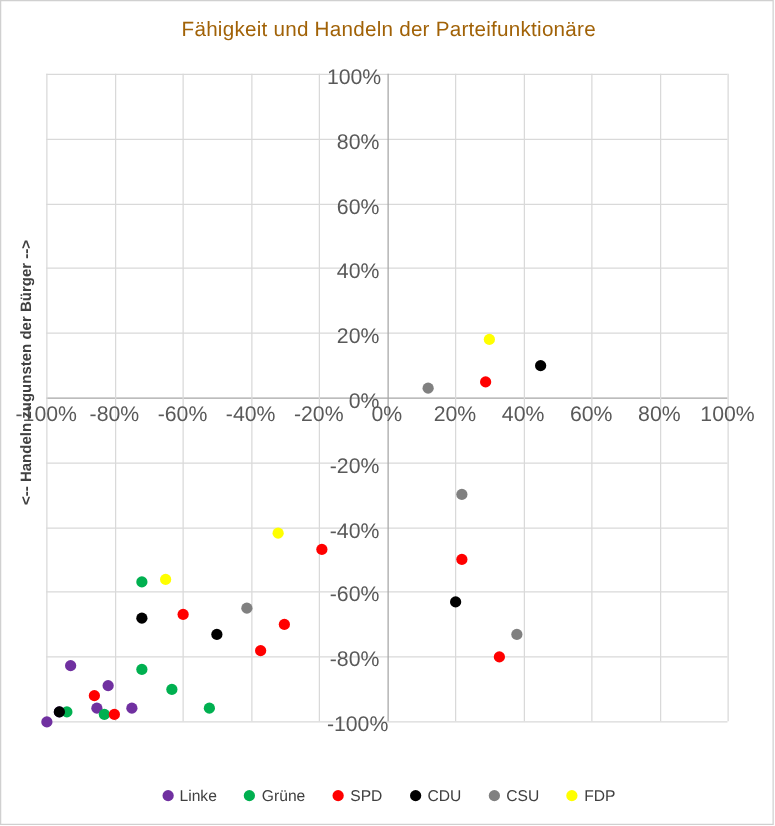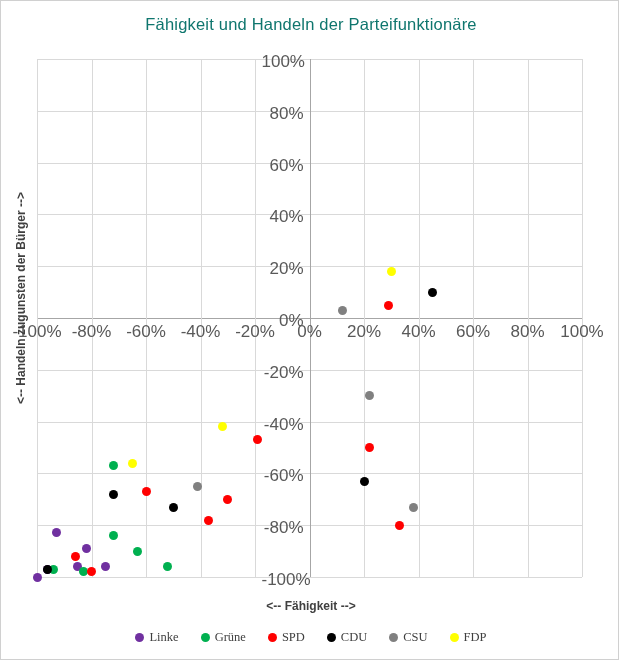--- a/index.html
+++ b/index.html
@@ -24,21 +24,21 @@
     box-sizing: border-box;
     background: #ffffff;
   }
   #chart-title {
     position: absolute;
     left: 0;
     top: 14px;
     width: 620px;
     text-align: center;
     font-size: 16.5px;
-    color: #0f766e;
+    color: #a16207;
     letter-spacing: 0.2px;
   }
   
   #plot {
     position: absolute;
     left: 36px;
     top: 58px;
     width: 545px;
     height: 518px;
   }
@@ -95,21 +95,20 @@
     top: 628px;
     width: 620px;
     text-align: center;
     font-size: 12.5px;
     color: #404040;
   }
   .legend-item {
     display: inline-block;
     margin: 0 11px;
     white-space: nowrap;
-    font-family: Liberation Serif, serif;
   }
   .legend-dot {
     display: inline-block;
     width: 9px;
     height: 9px;
     border-radius: 50%;
     vertical-align: middle;
     margin-right: 5px;
   }
   .legend-label { vertical-align: middle; }
@@ -194,18 +193,17 @@
       <div class="pt" title="CDU" style="left: 395.125px; top: 233.1px; background: rgb(0, 0, 0);"></div>
       <div class="pt" title="CSU" style="left: 160.775px; top: 427.35px; background: rgb(128, 128, 128);"></div>
       <div class="pt" title="CSU" style="left: 305.2px; top: 251.23px; background: rgb(128, 128, 128);"></div>
       <div class="pt" title="CSU" style="left: 332.45px; top: 336.7px; background: rgb(128, 128, 128);"></div>
       <div class="pt" title="CSU" style="left: 376.05px; top: 448.07px; background: rgb(128, 128, 128);"></div>
       <div class="pt" title="FDP" style="left: 95.375px; top: 404.04px; background: rgb(255, 255, 0);"></div>
       <div class="pt" title="FDP" style="left: 185.3px; top: 367.78px; background: rgb(255, 255, 0);"></div>
       <div class="pt" title="FDP" style="left: 354.25px; top: 212.38px; background: rgb(255, 255, 0);"></div>
     </div>
 
-  <div id="axis-title-x">&lt;--  Fähigkeit  --&gt;</div>
   <div id="axis-title-y">&lt;--  Handeln zugunsten der  Bürger  --&gt;</div>
 
   <div id="legend"><span class="legend-item"><span class="legend-dot" style="background: rgb(112, 48, 160);"></span><span class="legend-label">Linke</span></span><span class="legend-item"><span class="legend-dot" style="background: rgb(0, 176, 80);"></span><span class="legend-label">Grüne</span></span><span class="legend-item"><span class="legend-dot" style="background: rgb(255, 0, 0);"></span><span class="legend-label">SPD</span></span><span class="legend-item"><span class="legend-dot" style="background: rgb(0, 0, 0);"></span><span class="legend-label">CDU</span></span><span class="legend-item"><span class="legend-dot" style="background: rgb(128, 128, 128);"></span><span class="legend-label">CSU</span></span><span class="legend-item"><span class="legend-dot" style="background: rgb(255, 255, 0);"></span><span class="legend-label">FDP</span></span></div>
 
 </div>
 
 </body></html>

